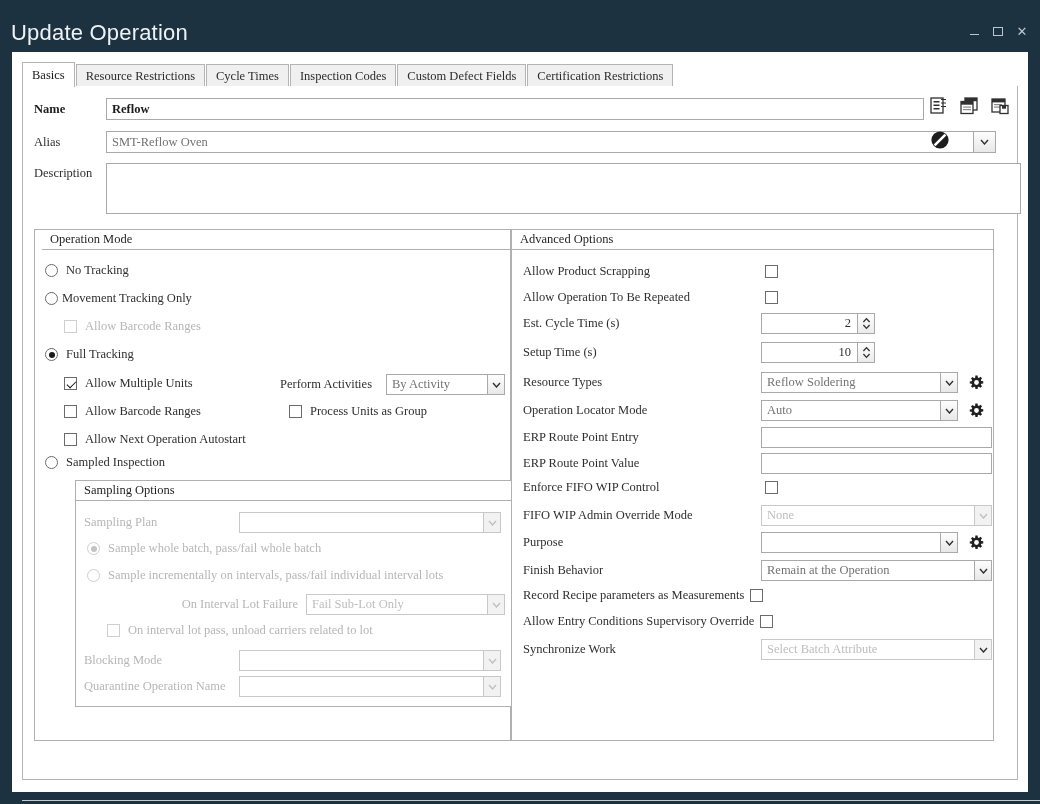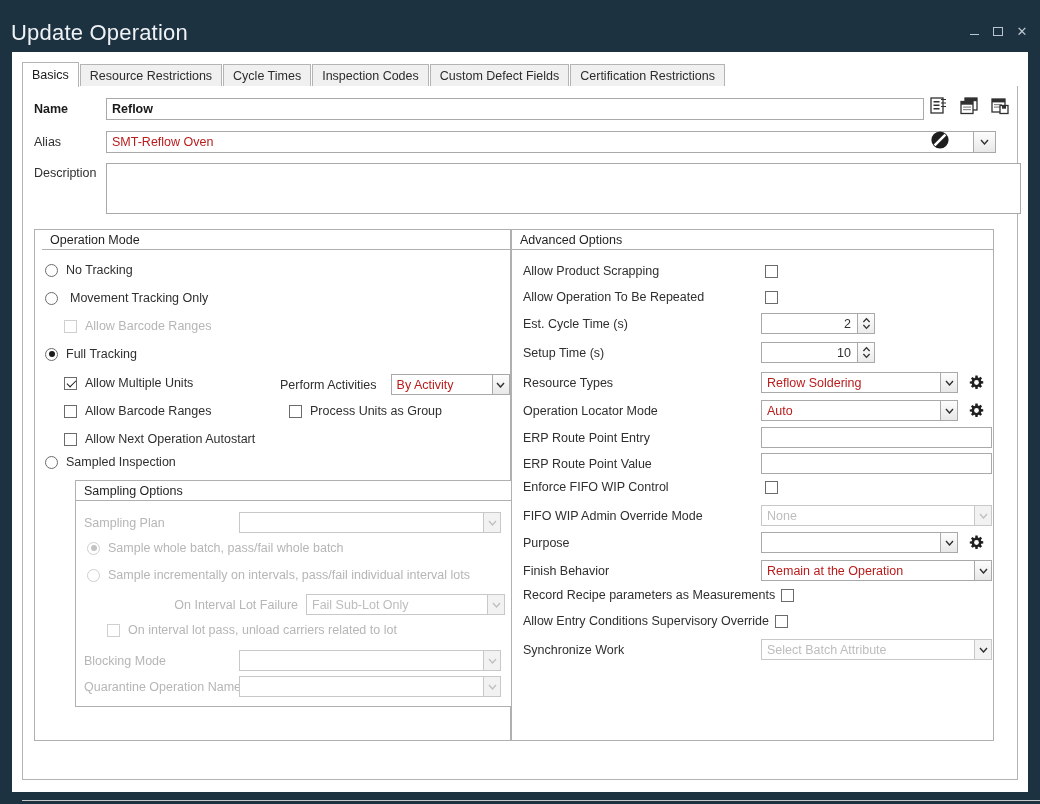--- a/index.html
+++ b/index.html
@@ -36,20 +36,21 @@
     color: #c9d4db; font-size: 13px; line-height: 1;
   }
   .ic-min { width: 9px; height: 1px; background: #b9c6cf; display:block; margin-top:6px;}
   .ic-max { width: 10px; height: 9px; border: 1.4px solid #b9c6cf; display:block;}
   .ic-close { font-size: 13px; color:#b9c6cf; font-family:"Liberation Sans",sans-serif; }
 
   .client {
     position: absolute; left: 12px; top: 52px;
     width: 1016px; height: 740px;
     background: #ffffff;
+    font-family: Liberation Serif, serif;
   }
 
   
   .tabstrip {
     position: absolute; left: 10px; top: 11px;
     width: 996px; height: 24px;
     display: flex; align-items: flex-end;
   }
   .tab {
     height: 23px; padding: 0 9px;
@@ -86,21 +87,21 @@
   .tbox {
     border: 1px solid #a9a9a9; background: #fff;
     font-size: 12.5px; color: #1a1a1a;
     padding: 2px 5px;
     display: flex; align-items: center;
   }
   .tbox.bold { font-weight: bold; }
 
   .combo {
     border: 1px solid #a9a9a9; background: #fff;
-    font-size: 12.5px; color: #b91c1c;
+    font-size: 12.5px; color: #737373;
     display: flex; align-items: center;
     position: relative;
     padding-left: 5px;
   }
   .combo .txt { flex: 1; overflow: hidden; white-space: nowrap; }
   .combo .btn {
     width: 17px; height: 100%;
     background: linear-gradient(#fdfdfd,#e8e8e8);
     border-left: 1px solid #a9a9a9;
     display: flex; align-items: center; justify-content: center;
@@ -286,21 +287,21 @@
     </div>
 
     <div class="group" style="left:22px; top:177px; width:477px; height:512px;padding-left:7px;">
       <div class="hdr">Operation Mode</div>
 
       <div class="row" style="position:absolute; left:10px; top:33px; gap:8px;">
         <span class="radio"></span>
         <span class="lbl">No Tracking</span>
       </div>
 
-      <div class="row" style="position:absolute; left:10px; top:61px; gap:12px;">
+      <div class="row" style="position:absolute; left:10px; top:61px; gap:4px;">
         <span class="radio"></span>
         <span class="lbl">Movement Tracking Only</span>
       </div>
 
       <div class="row" style="position:absolute; left:29px; top:89px; gap:8px;">
         <span class="chk dis"></span>
         <span class="lbl dis">Allow Barcode Ranges</span>
       </div>
 
       <div class="row" style="position:absolute; left:10px; top:117px; gap:8px;">

